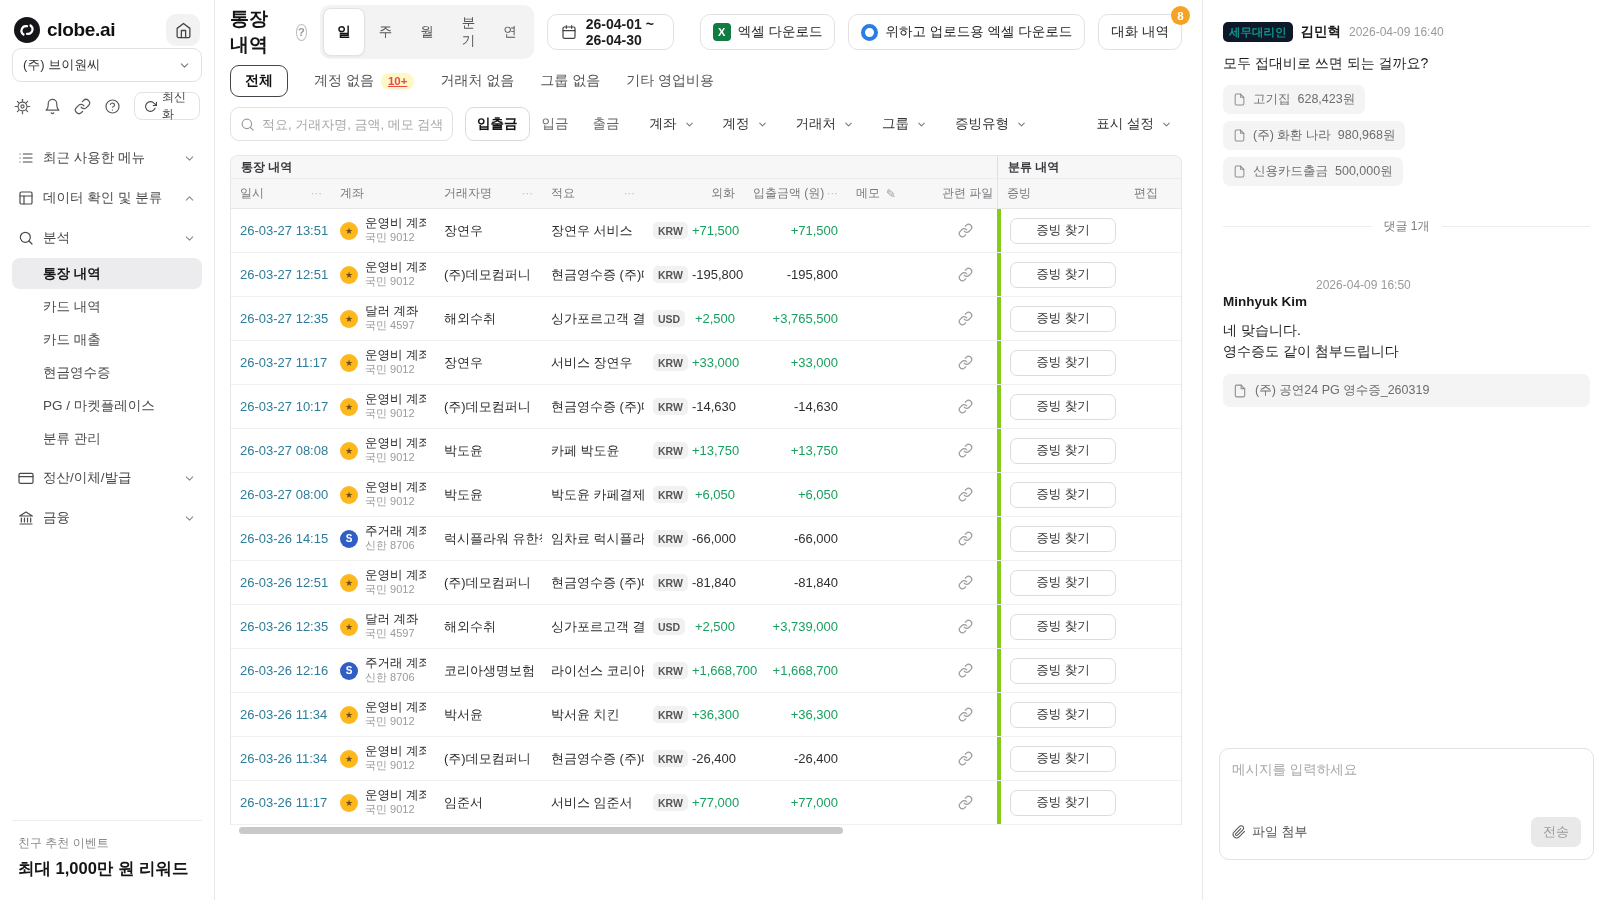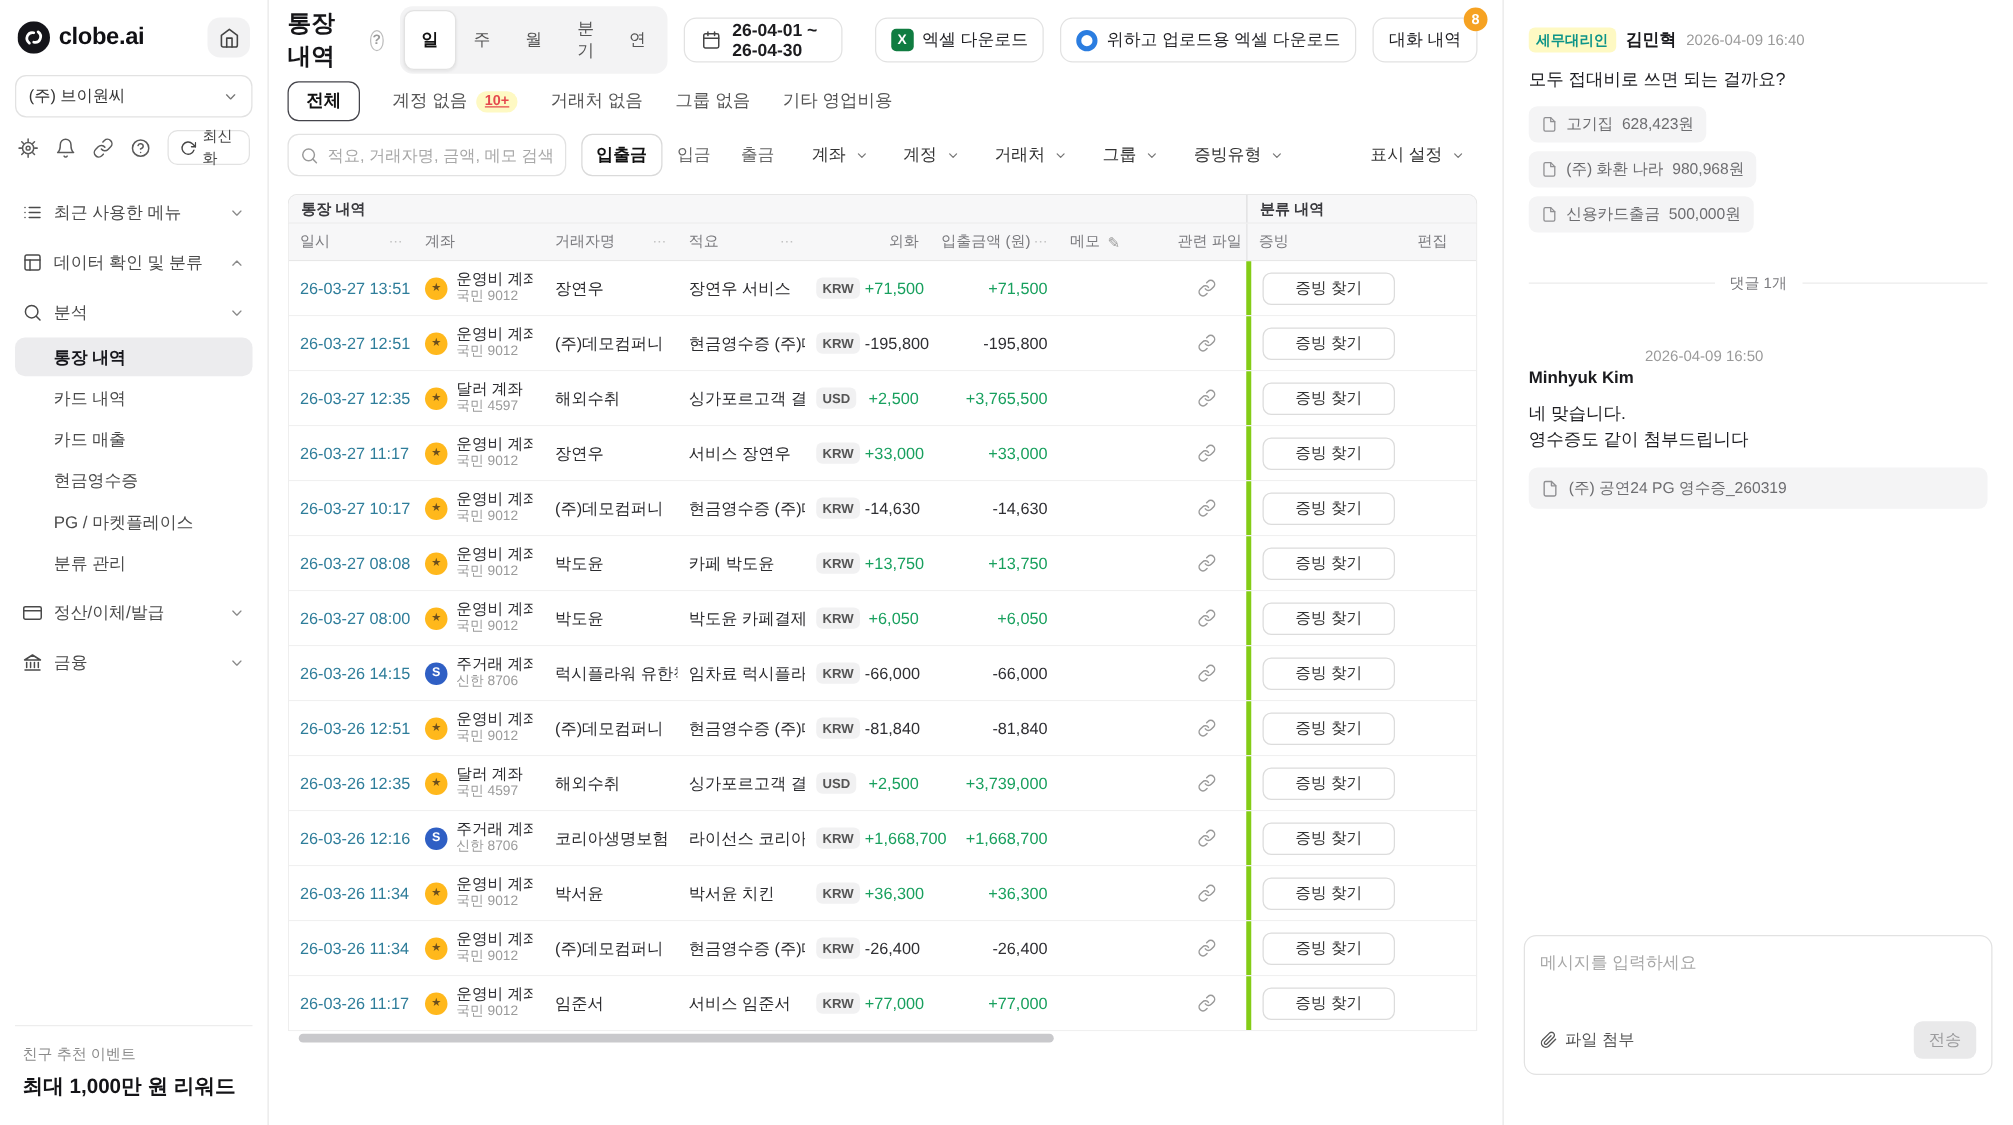--- a/index.html
+++ b/index.html
@@ -7,21 +7,21 @@
   body { font-family: "Liberation Sans", "DejaVu Sans", sans-serif; font-size: 14px; color: #222; background: #fff; overflow: hidden; }
   button { background: none; border: 0; font-family: inherit; cursor: pointer; color: inherit; text-align: left; }
   .app { display: flex; width: 100%; height: 100%; }
   .ic { flex: none; }
 
   
   .sidebar { width: 215px; flex: 0 0 215px; border-right: 1px solid #e8e8e8; display: flex; flex-direction: column; padding: 12px 12px 16px; }
   .logo-row { display: flex; align-items: center; gap: 7px; padding: 2px; }
   .logo-text { font-size: 19px; font-weight: 700; letter-spacing: -0.3px; color: #101014; }
   .home-btn { margin-left: auto; width: 34px; height: 32px; border-radius: 10px; background: #f2f2f3; display: flex; align-items: center; justify-content: center; color: #444; }
-  .company-select { margin-top: 12px; width: 100%; height: 34px; border: 1px solid #e2e2e2; border-radius: 9px; display: flex; align-items: center; justify-content: space-between; padding: 0 10px; font-size: 13px; color: #333; gap: 40px; }
+  .company-select { width: 100%; height: 34px; border: 1px solid #e2e2e2; border-radius: 9px; display: flex; align-items: center; justify-content: space-between; padding: 0 10px; font-size: 13px; color: #333; gap: 40px; }
   .icon-row { margin-top: 10px; display: flex; align-items: center; gap: 13px; padding: 0 2px; color: #5a5a5a; }
   .icon-btn { display: flex; align-items: center; color: #5a5a5a; }
   .refresh-btn { margin-left: auto; height: 28px; border: 1px solid #e2e2e2; border-radius: 8px; display: flex; align-items: center; gap: 5px; padding: 0 9px; font-size: 12px; color: #444; }
   .nav { margin-top: 18px; }
   .nav-head { width: 100%; height: 40px; display: flex; align-items: center; gap: 9px; font-size: 13.5px; color: #4a4a4a; padding: 0 6px; border-radius: 8px; }
   .nav-head .chev { margin-left: auto; color: #8a8a8a; }
   .submenu { display: flex; flex-direction: column; gap: 2px; margin-bottom: 4px; }
   .subitem { height: 31px; display: flex; align-items: center; padding-left: 31px; font-size: 13.5px; color: #4a4a4a; border-radius: 8px; width: 100%; }
   .subitem.active { background: #ececee; color: #17171c; font-weight: 700; }
   .sidebar-spacer { flex: 1; }
@@ -98,21 +98,21 @@
   .hscroll { width: 952px; height: 11px; position: relative; }
   .hscroll .thumb { position: absolute; left: 9px; top: 2px; width: 604px; height: 7px; border-radius: 4px; background: #c9c9cc; }
 
   
   .panel { width: 408px; flex: 0 0 408px; border-left: 1px solid #e8e8e8; display: flex; flex-direction: column; background: #fff; }
   .panel-header { height: 48px; display: flex; align-items: center; gap: 13px; padding: 0 16px; flex: none; }
   .back-btn { display: flex; align-items: center; color: #3a3a3a; }
   .panel-title { font-size: 14.5px; font-weight: 700; color: #17171a; }
   .panel-body { flex: 1; min-height: 0; padding: 8px 20px 0; display: flex; flex-direction: column; overflow: hidden; }
   .msg-head { display: flex; align-items: center; gap: 8px; margin-top: 14px; }
-  .role-badge { color: #0d9488; background: #fef9c3; font-size: 11.5px; font-weight: 700; padding: 2.5px 6px; border-radius: 5px; }
+  .role-badge { color: #0d9488; background: #0f172a; font-size: 11.5px; font-weight: 700; padding: 2.5px 6px; border-radius: 5px; }
   .msg-author { font-size: 13.5px; font-weight: 700; color: #1b1b1e; }
   .msg-time { font-size: 12px; color: #9a9a9a; }
   .msg-text { margin-top: 13px; font-size: 14px; color: #1e1e22; }
   .attach-list { margin-top: 12px; display: flex; flex-direction: column; gap: 7px; align-items: flex-start; }
   .attach-chip { display: inline-flex; align-items: center; gap: 7px; background: #f4f4f5; border-radius: 7px; padding: 6px 10px; font-size: 12.5px; color: #6d6d70; }
   .attach-chip .ic, .attach-bar .ic { color: #8f8f92; }
   .chip-amount:empty { display: none; }
   .comments-divider { margin-top: 32px; display: flex; align-items: center; gap: 12px; color: #7a7a7e; font-size: 12px; }
   .comments-divider::before, .comments-divider::after { content: ""; flex: 1; height: 1px; background: #ececec; }
   .comment-head { margin-top: 26px; display: flex; align-items: center; gap: 9px; }

